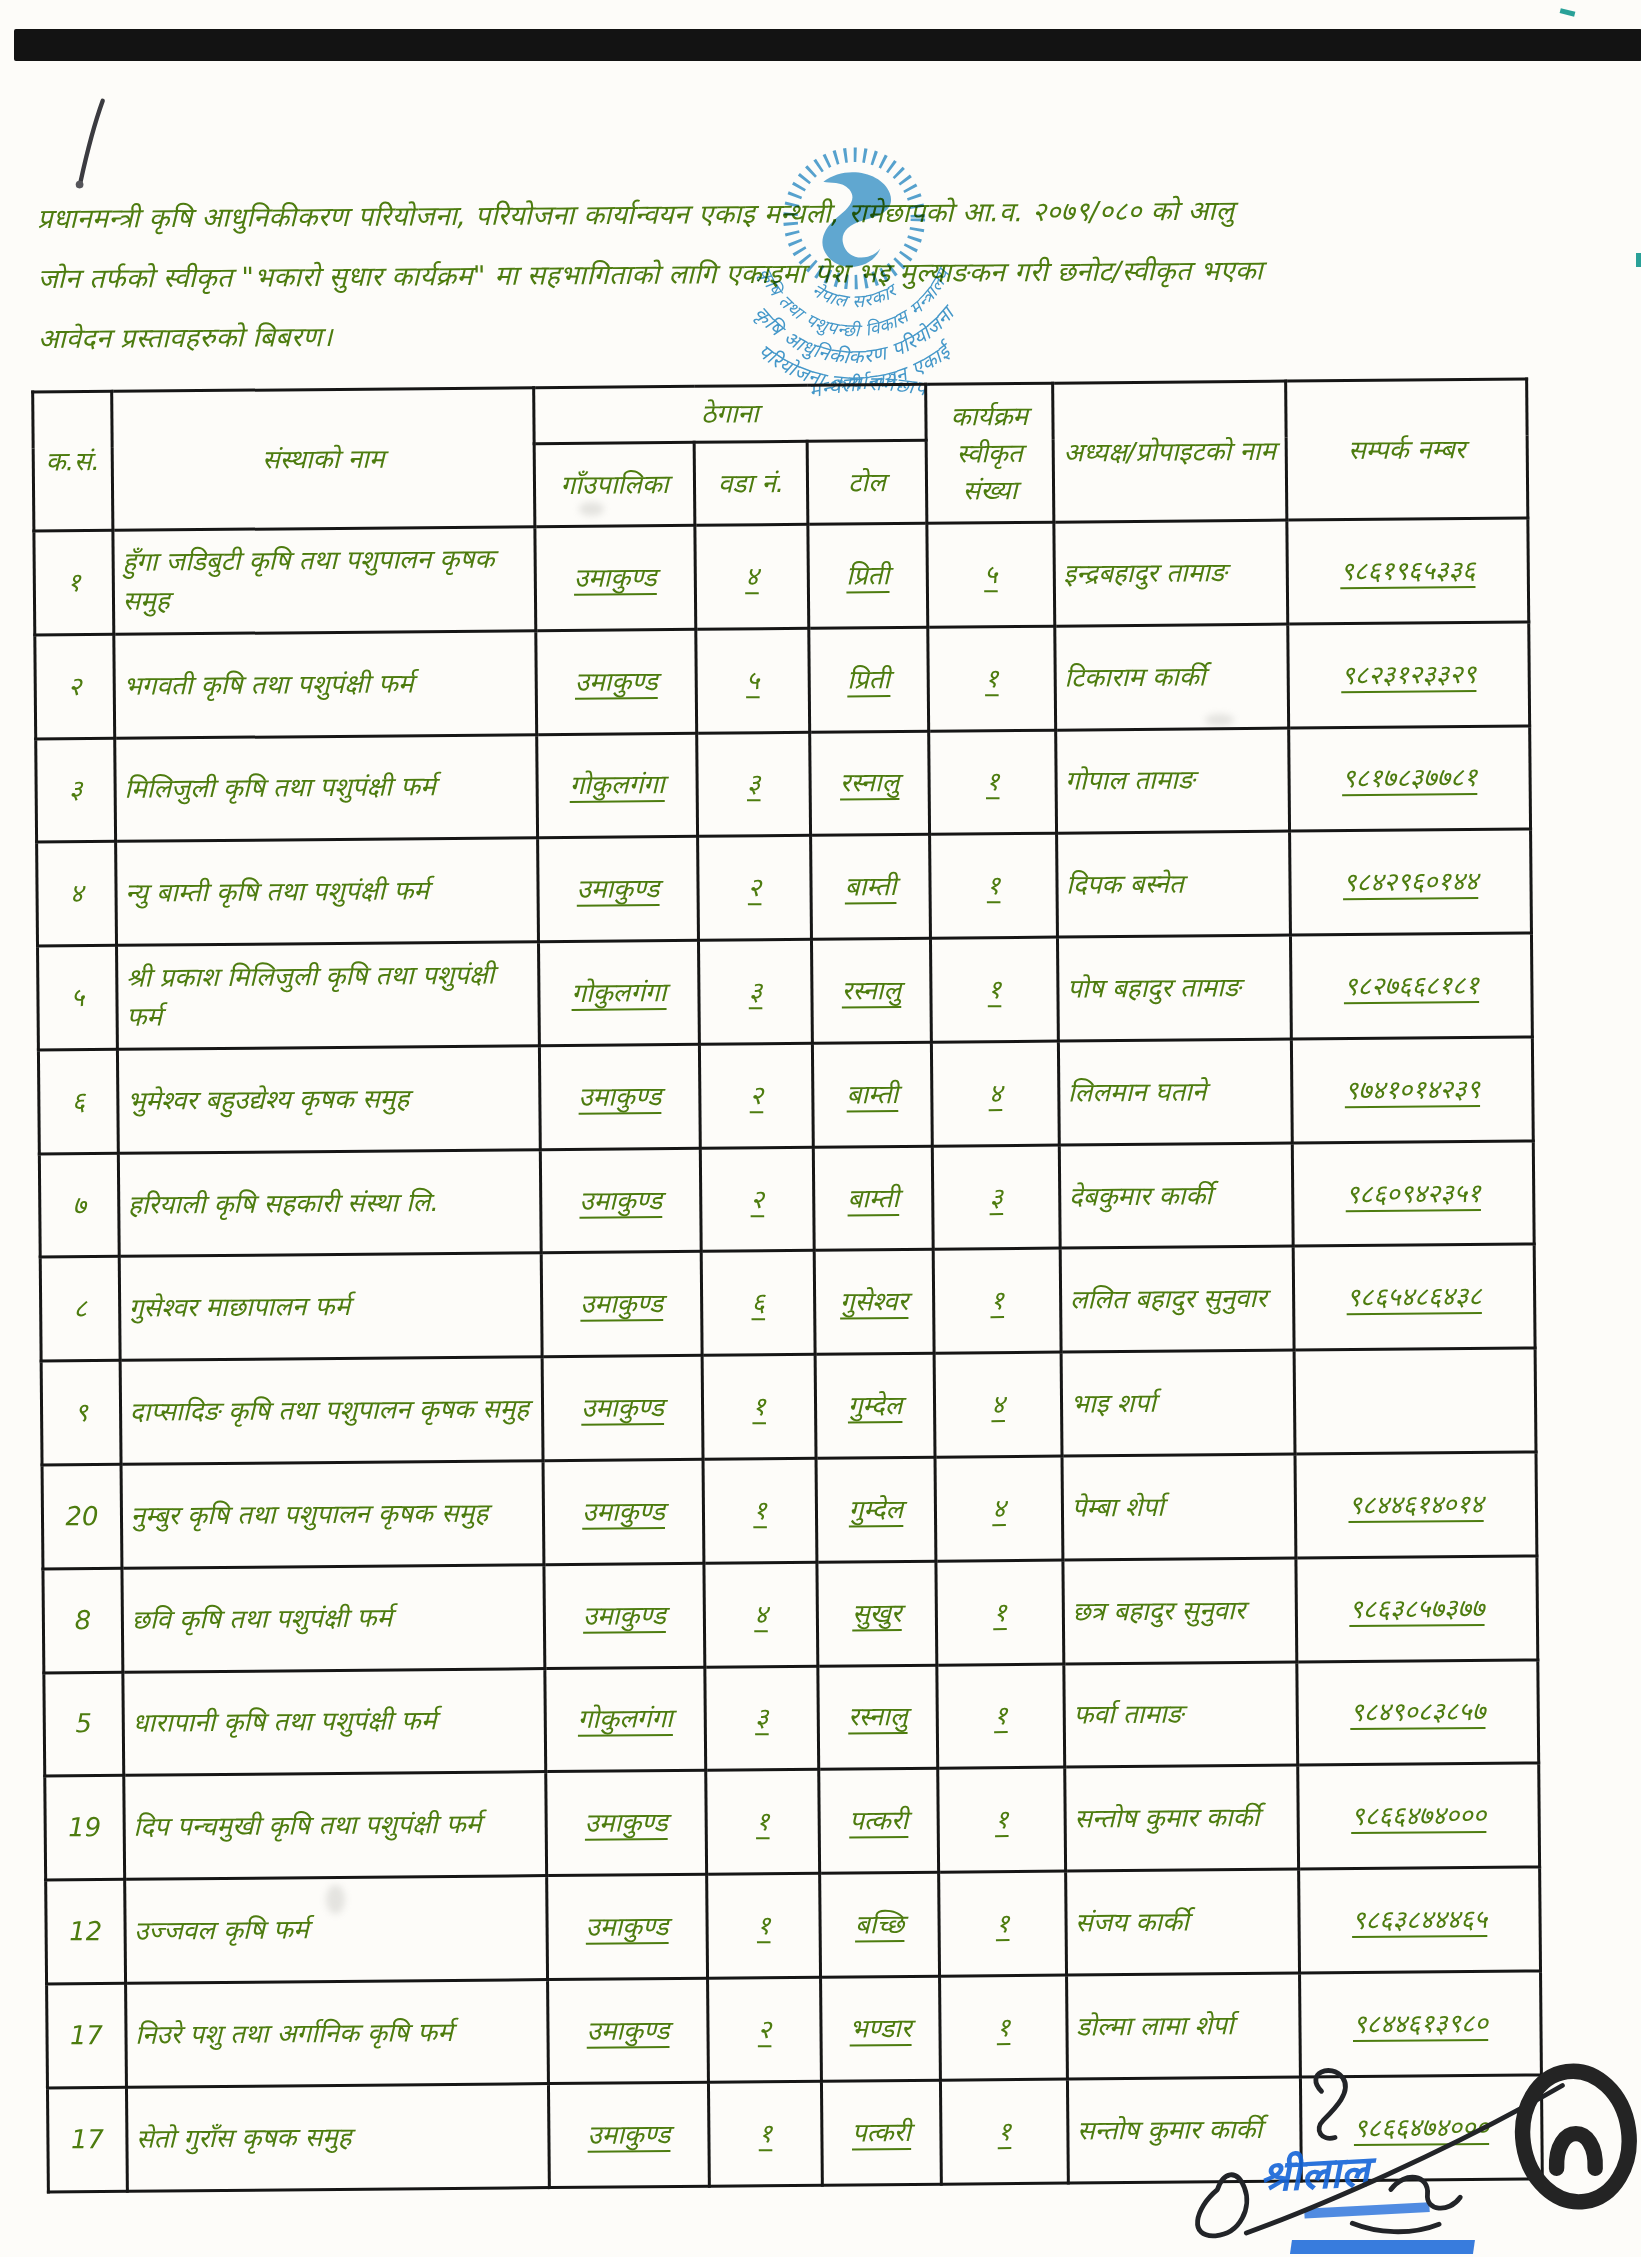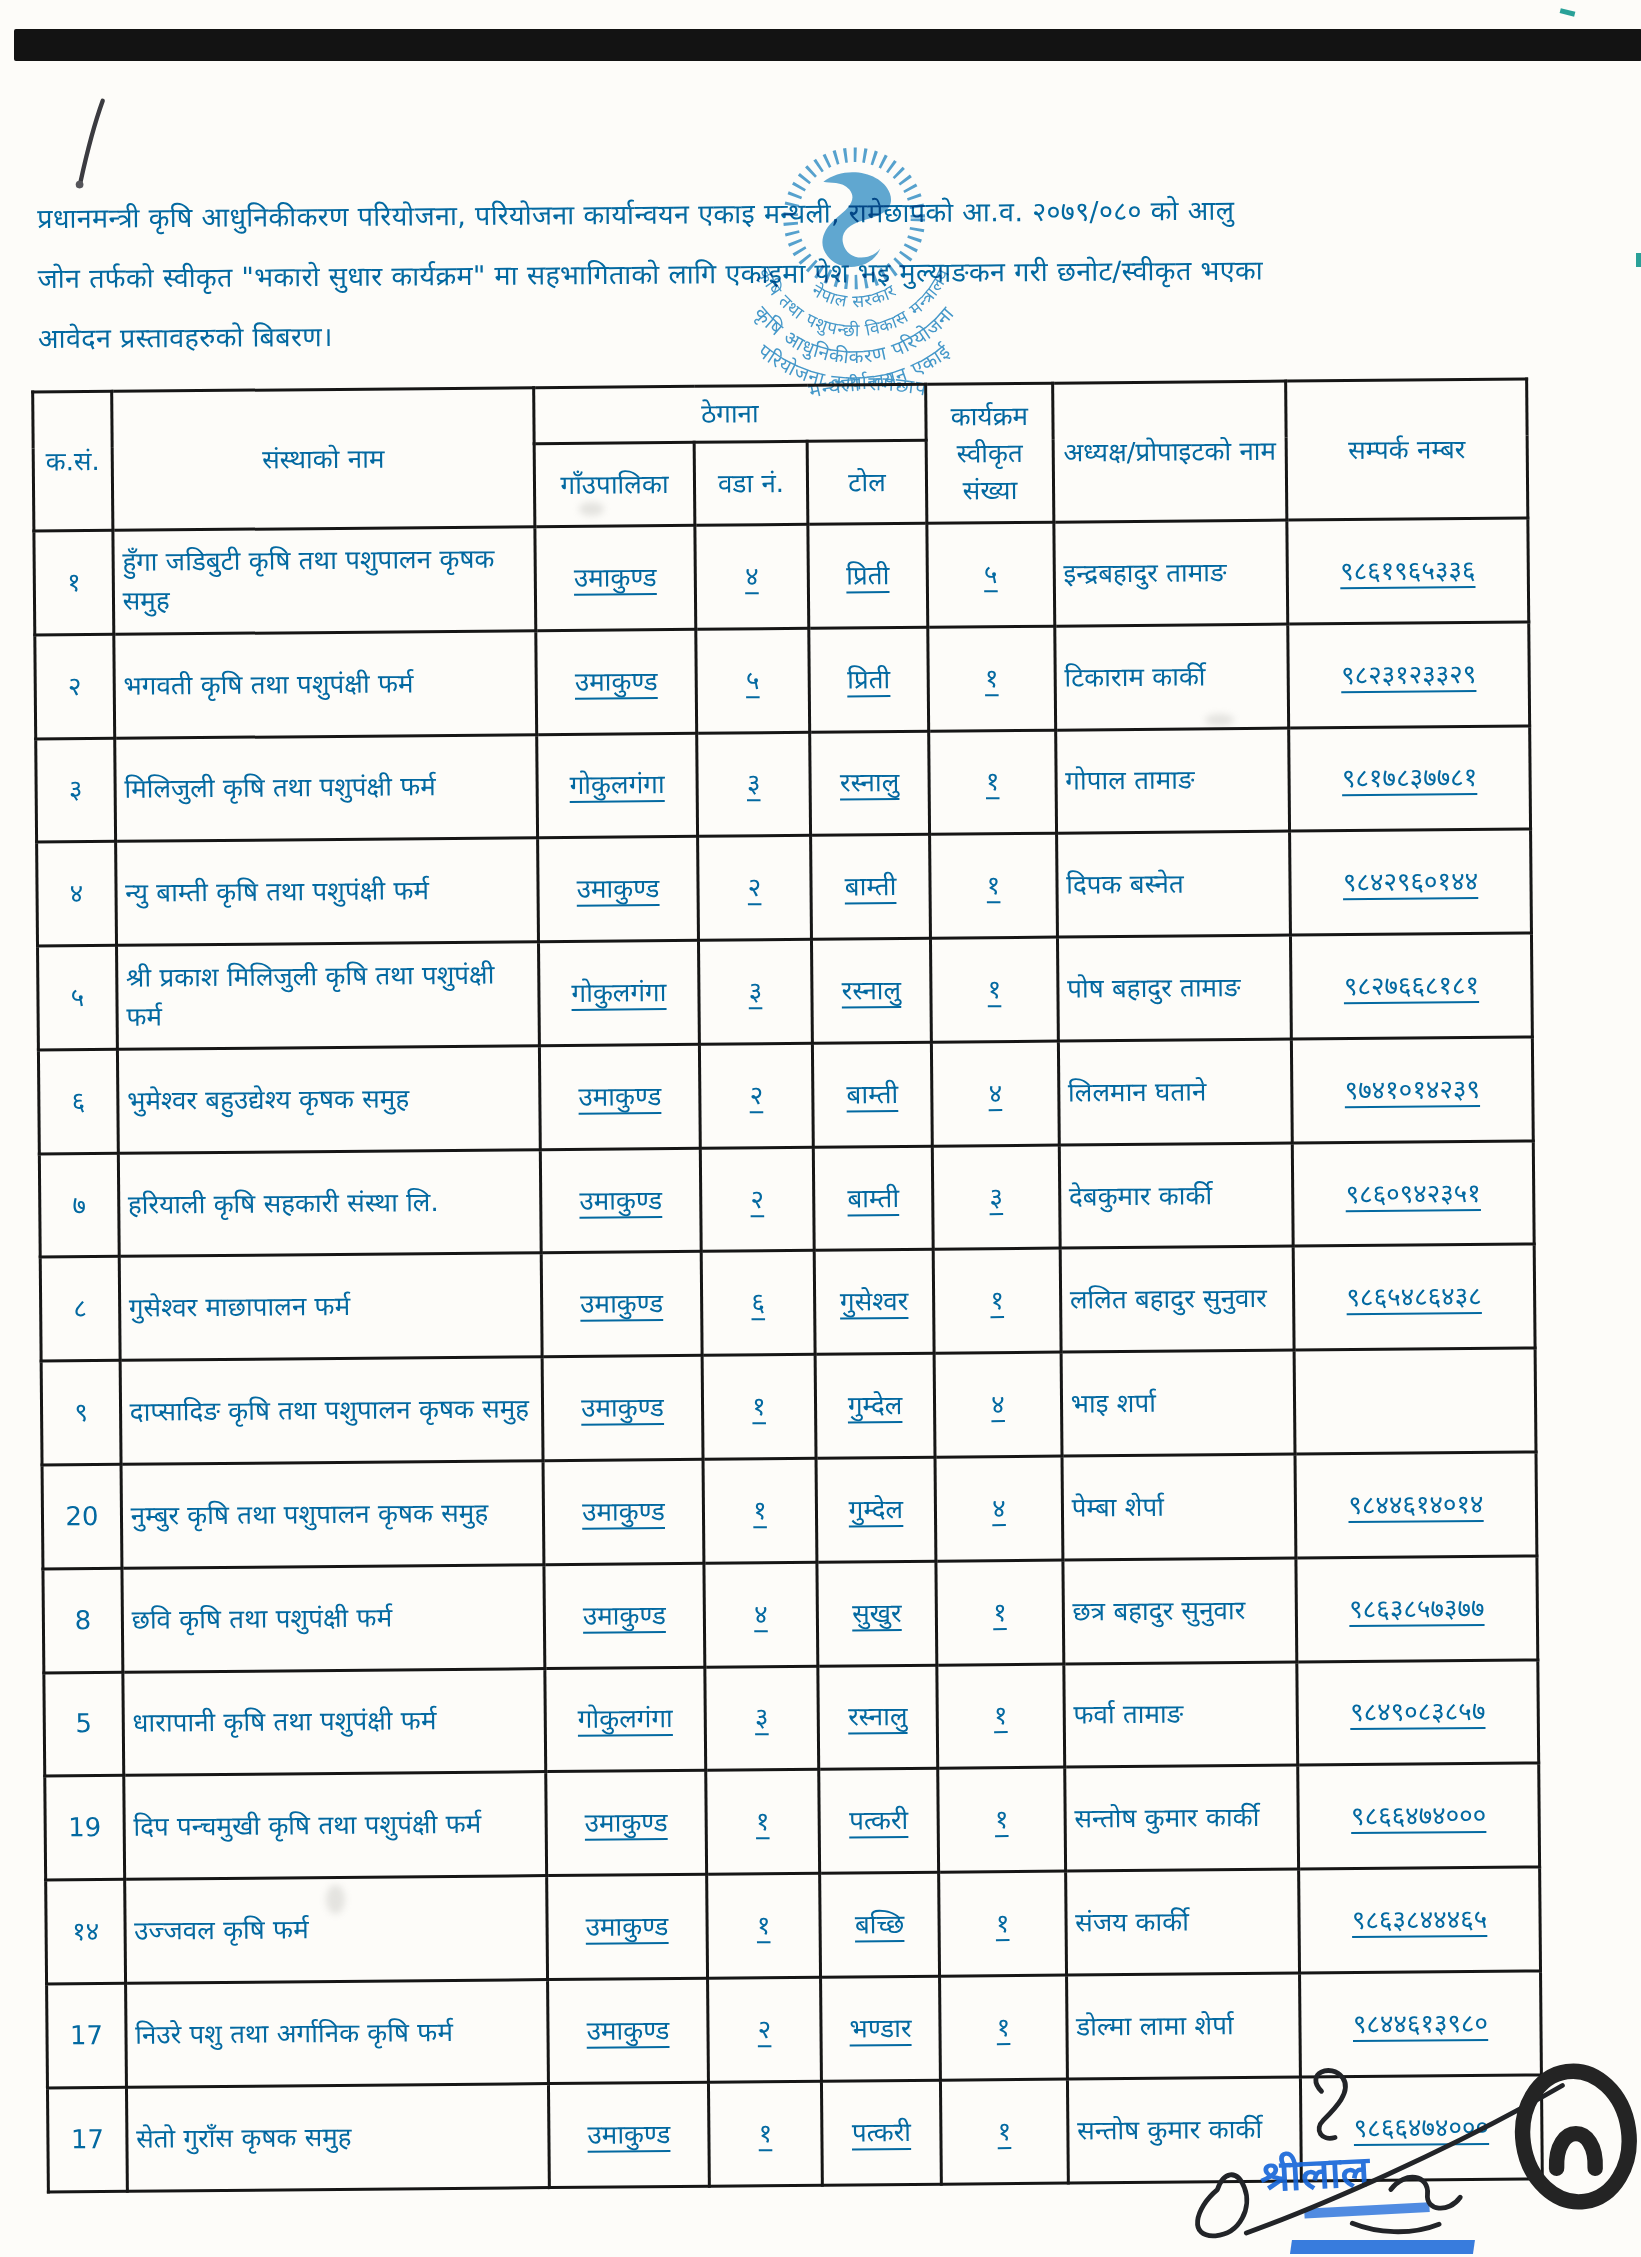--- a/index.html
+++ b/index.html
@@ -1,17 +1,17 @@
 <!DOCTYPE html>
 <html><head>
 <meta charset="utf-8">
 <style>
   html,body{margin:0;padding:0;}
   body{width:1641px;height:2257px;background:#ffffff;font-family:"DejaVu Sans", sans-serif;}
-  .page{position:relative;width:1641px;height:2257px;background:#fdfcf9;overflow:hidden;color:#0369a1;}
+  .page{position:relative;width:1641px;height:2257px;background:#fdfcf9;overflow:hidden;color:#4d7c0f;font-style:italic;}
 
   .top-bar{position:absolute;left:13.5px;top:29px;width:1628px;height:32px;background:#131313;border-radius:1.9px;}
 
   .pen-mark{position:absolute;left:66px;top:95px;width:58px;height:106px;}
   .green-speck{position:absolute;background:#2aa198;}
   .speck-1{left:1560px;top:9.7px;width:15.4px;height:4.8px;transform:rotate(14deg);}
   .speck-2{left:1636px;top:253px;width:4.8px;height:13.5px;}
 
   .smudge{position:absolute;border-radius:50%;background:#9a9a94;filter:blur(3.9px);opacity:.25;}
 
@@ -233,21 +233,21 @@
       <td class="cell-sn">19</td>
       <td class="cell-name">दिप पन्चमुखी कृषि तथा पशुपंक्षी फर्म</td>
       <td class="cell-gaupalika">उमाकुण्ड</td>
       <td class="cell-ward">१</td>
       <td class="cell-tol">पत्करी</td>
       <td class="cell-count">१</td>
       <td class="cell-chairman">सन्तोष कुमार कार्की</td>
       <td class="cell-contact">९८६६४७४०००</td>
     </tr>
           <tr>
-      <td class="cell-sn">१४</td>
+      <td class="cell-sn">12</td>
       <td class="cell-name">उज्जवल कृषि फर्म</td>
       <td class="cell-gaupalika">उमाकुण्ड</td>
       <td class="cell-ward">१</td>
       <td class="cell-tol">बच्छि</td>
       <td class="cell-count">१</td>
       <td class="cell-chairman">संजय कार्की</td>
       <td class="cell-contact">९८६३८४४४६५</td>
     </tr>
           <tr>
       <td class="cell-sn">17</td>

